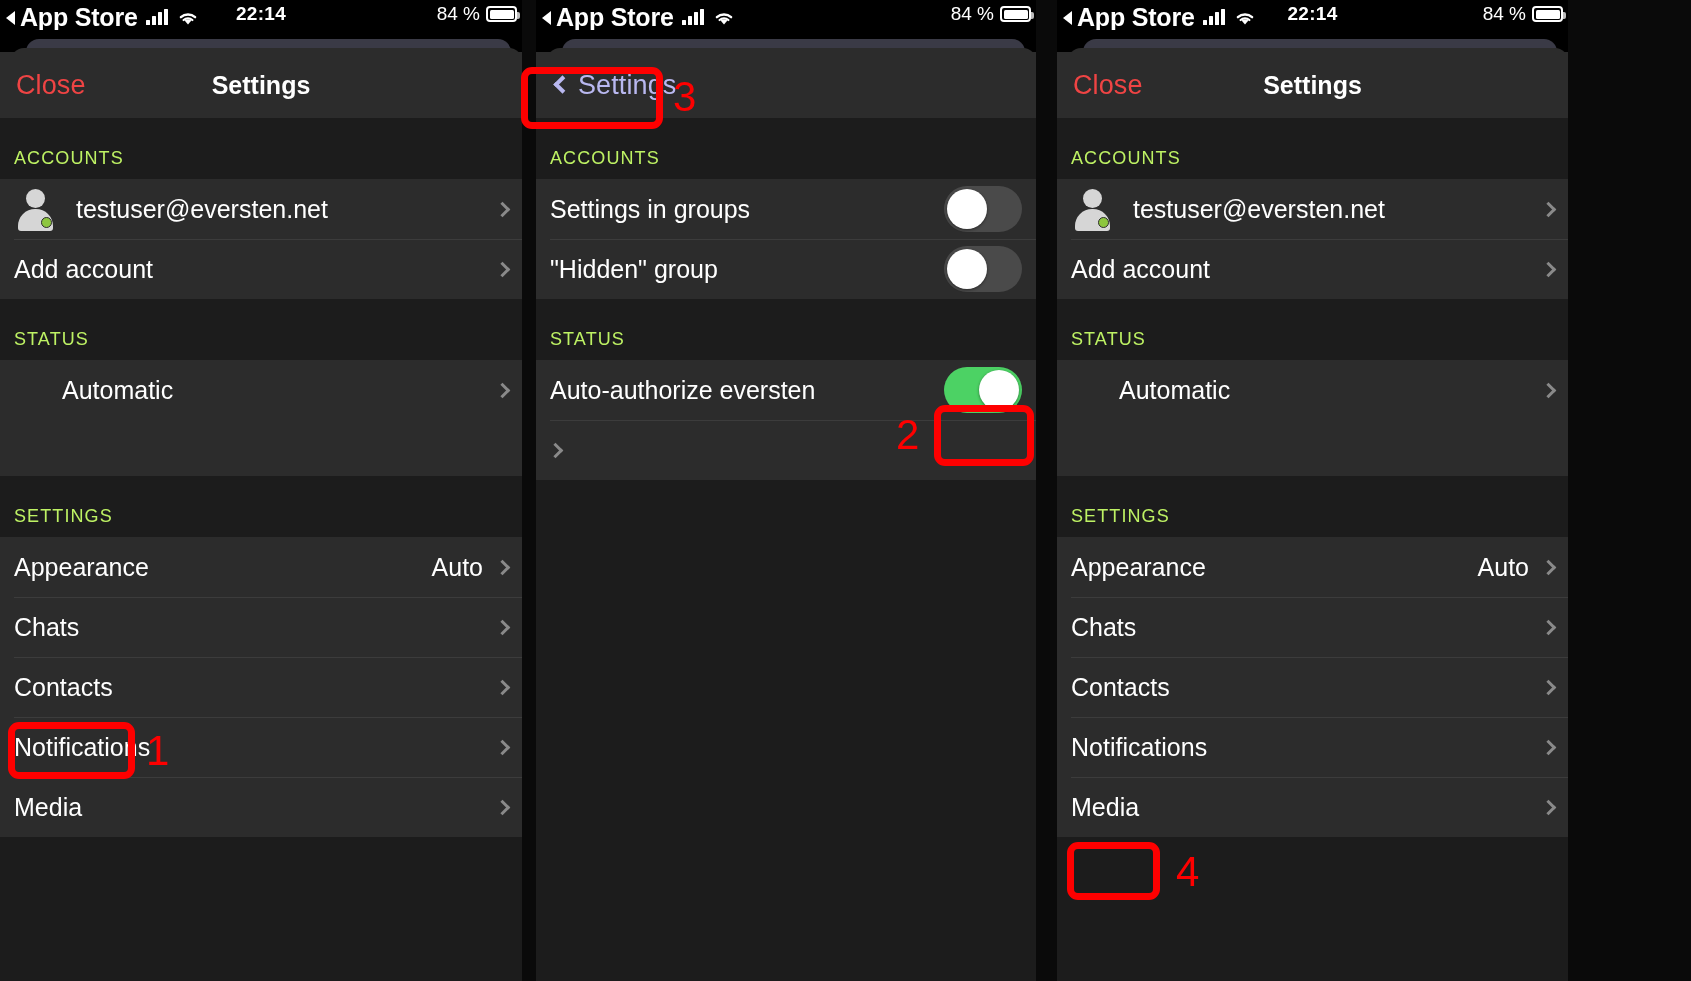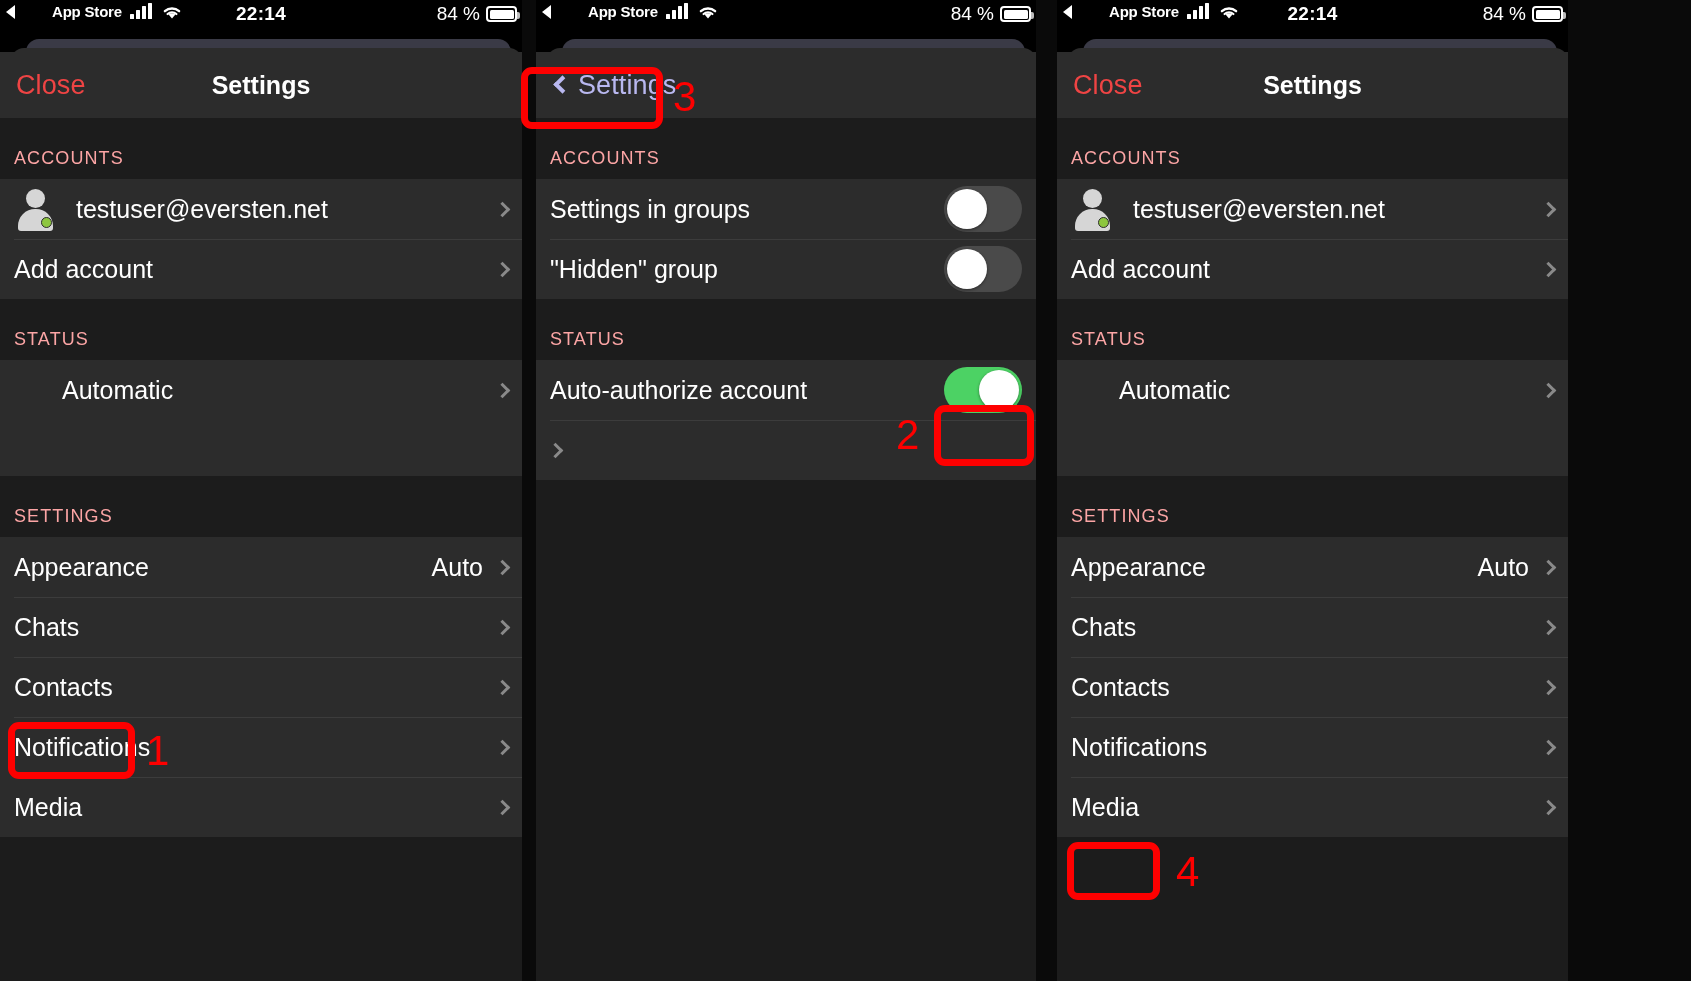--- a/index.html
+++ b/index.html
@@ -39,21 +39,21 @@
   .sb-left {
     position: absolute; left: 6px; top: 3px;
     display: flex; align-items: center; gap: 5px;
   }
   .sb-back-tri {
     width: 0; height: 0;
     border-top: 7px solid transparent;
     border-bottom: 7px solid transparent;
     border-right: 9px solid #fff;
   }
-  .sb-carrier { font-size: 15px; letter-spacing: -0.2px; margin-left: 32px; }
+  .sb-carrier { font-size: 25px; letter-spacing: -0.2px; }
   .sb-bars { display: flex; align-items: flex-end; gap: 2px; height: 15px; margin-left: 3px; }
   .sb-bars i { display:block; width: 4px; background: #fff; border-radius: 0.5px; }
   .sb-bars i:nth-child(1){ height: 5px; }
   .sb-bars i:nth-child(2){ height: 9px; }
   .sb-bars i:nth-child(3){ height: 13px; }
   .sb-bars i:nth-child(4){ height: 16px; }
   .sb-wifi { margin-left: 4px; display:block; }
   .sb-time {
     position: absolute; left: 0; right: 0; top: 3px;
     text-align: center; font-size: 19px; font-weight: 700;
@@ -113,21 +113,21 @@
     display: inline-block; width: 13px; height: 13px;
     border-left: 4px solid #b9b8f0; border-bottom: 4px solid #b9b8f0;
     transform: rotate(45deg);
     margin-bottom: 1px;
   }
   .nav-back-label { font-size: 27px; letter-spacing: 0.1px; }
 
   
   .content { background: #1c1c1c; height: calc(981px - 30px - 22px - 66px); overflow: hidden; }
   .section-head {
-    color: #fca5a5; font-size: 18px; letter-spacing: 1.1px;
+    color: #bef264; font-size: 18px; letter-spacing: 1.1px;
     padding: 30px 0 10px 14px;
     background: #1c1c1c;
   }
   .group { background: #2c2c2c; }
   .row {
     position: relative;
     height: 60px;
     display: flex; align-items: center;
     padding: 11px 14px;
     background: #2c2c2c;
@@ -343,21 +343,21 @@
           <span class="row-label">"Hidden" group</span>
           <span class="switch off">
               <span class="knob"></span>
             </span>
         </div>
       </div>
 
       <div class="section-head">STATUS</div>
       <div class="group">
         <div class="row">
-          <span class="row-label">Auto-authorize account</span>
+          <span class="row-label">Auto-authorize eversten</span>
           <span class="switch on">
               <span class="knob"></span>
             </span>
         </div>
         <div class="row">
           <span class="chevron-right"></span>
         </div>
       </div>
     </div>
   </div>

